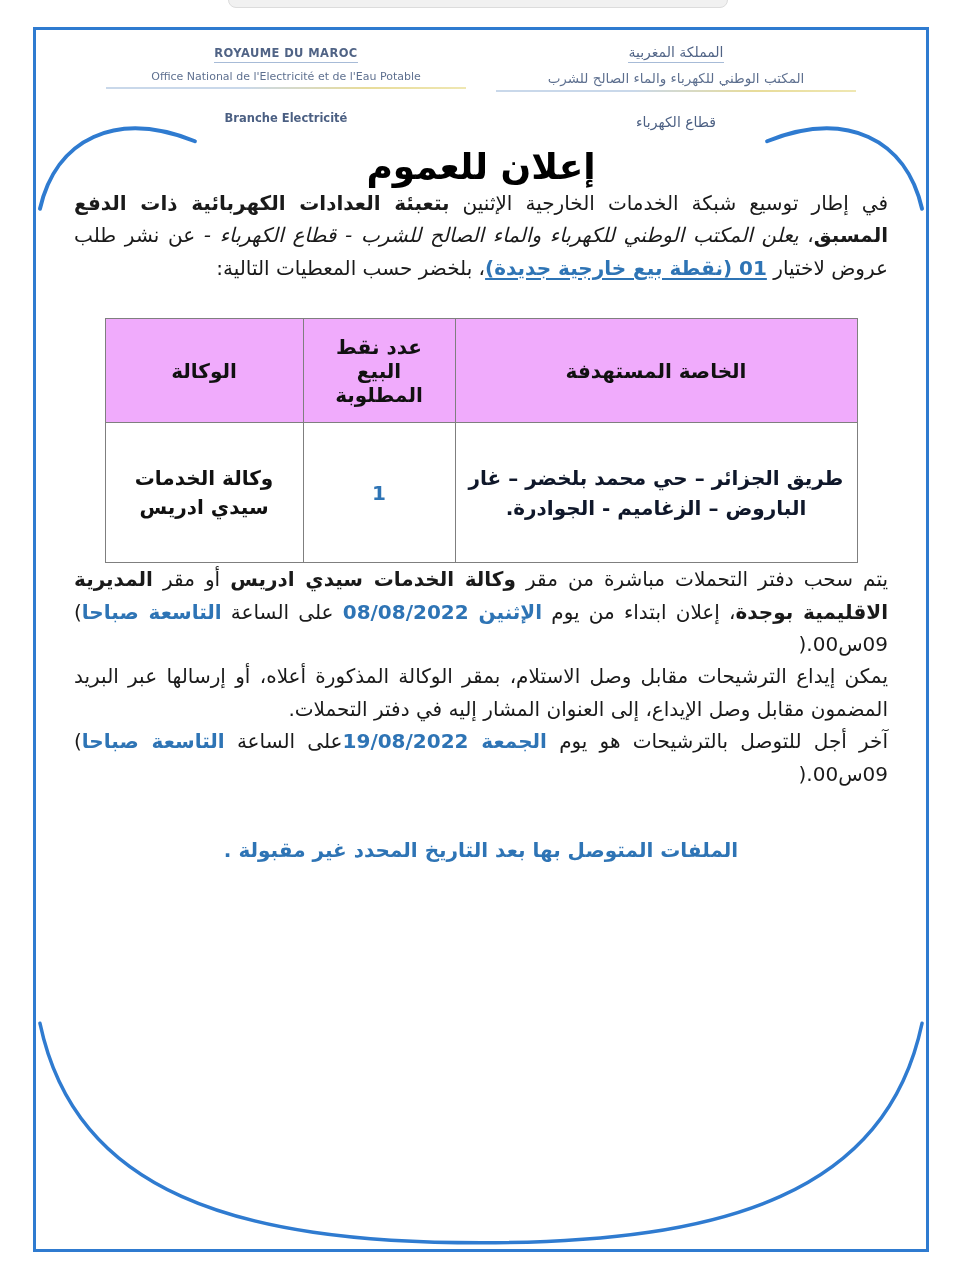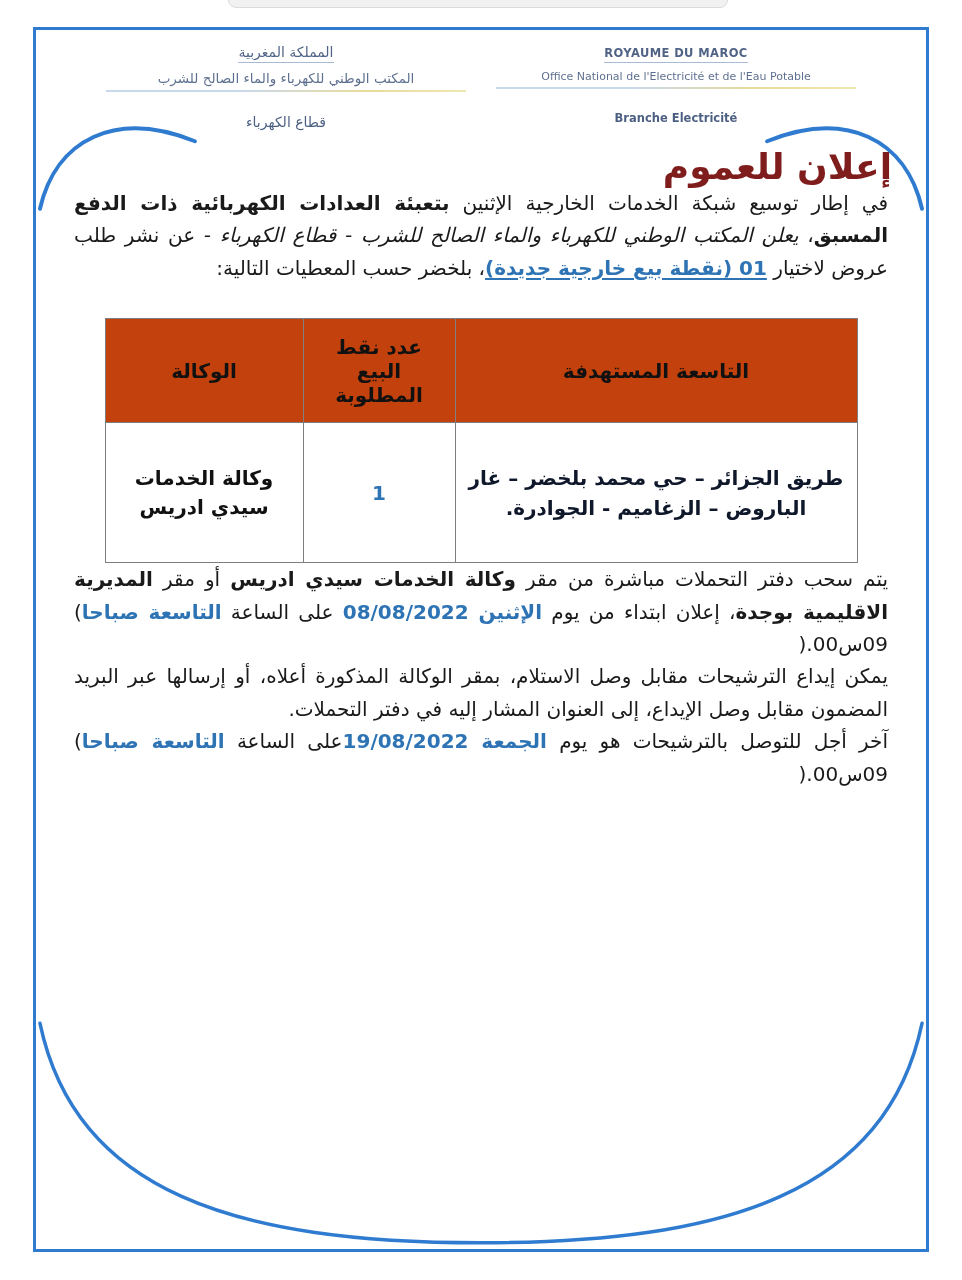--- a/index.html
+++ b/index.html
@@ -88,24 +88,24 @@
   .lh-line3 {
     font-size: 11.5px;
     font-weight: bold;
     margin-top: 22px;
     opacity: .8;
   }
   .lh-line3.ar { font-size: 14px; font-weight: normal; }
 
   
   .doc-title {
-    text-align: right;
+    text-align: center;
     font-size: 36px;
     font-weight: bold;
-    color: #7f1d1d;
+    color: #000000;
     margin-top: 16px;
     letter-spacing: 0;
   }
 
   
   .body-wrap { padding: 0 4px; }
 
   p.para {
     font-size: 20px;
     line-height: 1.62;
@@ -134,21 +134,21 @@
     margin: 34px auto 0 auto;
     width: 752px;
     table-layout: fixed;
   }
   table.data th, table.data td {
     border: 1px solid #7f7f7f;
     vertical-align: middle;
     padding: 10px 8px;
   }
   table.data thead th {
-    background: #c2410c;
+    background: #f0abfc;
     font-size: 20px;
     font-weight: bold;
     color: #111;
     height: 104px;
   }
   .col-area  { width: 402px; }
   .col-count { width: 152px; }
   .col-agency{ width: 198px; }
   table.data tbody td {
     height: 140px;
@@ -192,62 +192,63 @@
 
   <svg class="arc-layer" viewBox="0 0 896 1225" preserveAspectRatio="none" aria-hidden="true">
     <path d="M 4 180 C 20 110 80 80 160 112" fill="none" stroke="#2f7bd0" stroke-width="4" stroke-linecap="round"></path>
     <path d="M 892 180 C 876 110 816 80 736 112" fill="none" stroke="#2f7bd0" stroke-width="4" stroke-linecap="round"></path>
     <path d="M 4 1000 C 40 1170 200 1221 448 1221 C 696 1221 856 1170 892 1000" fill="none" stroke="#2f7bd0" stroke-width="3.5" stroke-linecap="round"></path>
   </svg>
 
   <div class="content">
 
     <div class="letterhead">
+
+      <div class="lh-col fr">
+        <div class="lh-line1">ROYAUME DU MAROC</div>
+        <div class="lh-line2">Office National de l'Electricité et de l'Eau Potable</div>
+        <div class="lh-rule"></div>
+        <div class="lh-line3">Branche Electricité</div>
+      </div>
 
       <div class="lh-col ar">
         <div class="lh-line1 ar">المملكة المغربية</div>
         <div class="lh-line2 ar">المكتب الوطني للكهرباء والماء الصالح للشرب</div>
         <div class="lh-rule"></div>
         <div class="lh-line3 ar">قطاع الكهرباء</div>
       </div>
 
-      <div class="lh-col fr">
-        <div class="lh-line1">ROYAUME DU MAROC</div>
-        <div class="lh-line2">Office National de l'Electricité et de l'Eau Potable</div>
-        <div class="lh-rule"></div>
-        <div class="lh-line3">Branche Electricité</div>
-      </div>
-
     </div>
 
     <div class="doc-title">إعلان للعموم</div>
 
     <div class="body-wrap">
 
       <p class="para intro"><span>في إطار توسيع شبكة الخدمات الخارجية الإثنين </span><span class="b">بتعبئة العدادات الكهربائية ذات الدفع المسبق</span><span>، </span><span class="i">يعلن المكتب الوطني للكهرباء والماء الصالح للشرب - قطاع الكهرباء -</span><span> عن نشر طلب عروض لاختيار </span><span class="blue-u">01 (نقطة بيع خارجية جديدة)</span><span>، بلخضر حسب المعطيات التالية:</span></p>
 
       <table class="data">
         <thead>
           <tr>
-            <th class="col-area">التاسعة المستهدفة</th>
+            <th class="col-area">الخاصة المستهدفة</th>
             <th class="col-count">عدد نقط البيع المطلوبة</th>
             <th class="col-agency">الوكالة</th>
           </tr>
         </thead>
         <tbody>
           <tr>
             <td class="area">طريق الجزائر – حي محمد بلخضر – غار الباروض – الزغاميم - الجوادرة.</td>
             <td class="count">1</td>
             <td class="agency">وكالة  الخدمات سيدي ادريس</td>
           </tr>
         </tbody>
       </table>
 
       <p class="para p-gap"><span>يتم سحب دفتر التحملات مباشرة من مقر </span><span class="b">وكالة الخدمات سيدي ادريس</span><span> أو مقر </span><span class="b">المديرية الاقليمية بوجدة</span><span>، إعلان ابتداء من يوم </span><span class="blue-b">الإثنين</span><span class="blue-b"> 08/08/2022</span><span> على الساعة </span><span class="blue-b">التاسعة صباحا</span><span>) 09س00.(</span></p>
 
       <p class="para p-gap-s">يمكن إيداع الترشيحات مقابل وصل الاستلام، بمقر الوكالة المذكورة أعلاه، أو إرسالها عبر البريد المضمون مقابل وصل الإيداع، إلى العنوان المشار إليه في دفتر التحملات.</p>
 
       <p class="para p-gap-s"><span>آخر أجل للتوصل بالترشيحات هو يوم </span><span class="blue-b">الجمعة</span><span class="blue-b"> 19/08/2022</span><span>على الساعة </span><span class="blue-b">التاسعة صباحا</span><span>) 09س00.(</span></p>
 
+      <div class="final-note">الملفات المتوصل بها بعد التاريخ المحدد غير مقبولة .</div>
 
     </div>
   </div>
 </div>
 
 </body></html>

